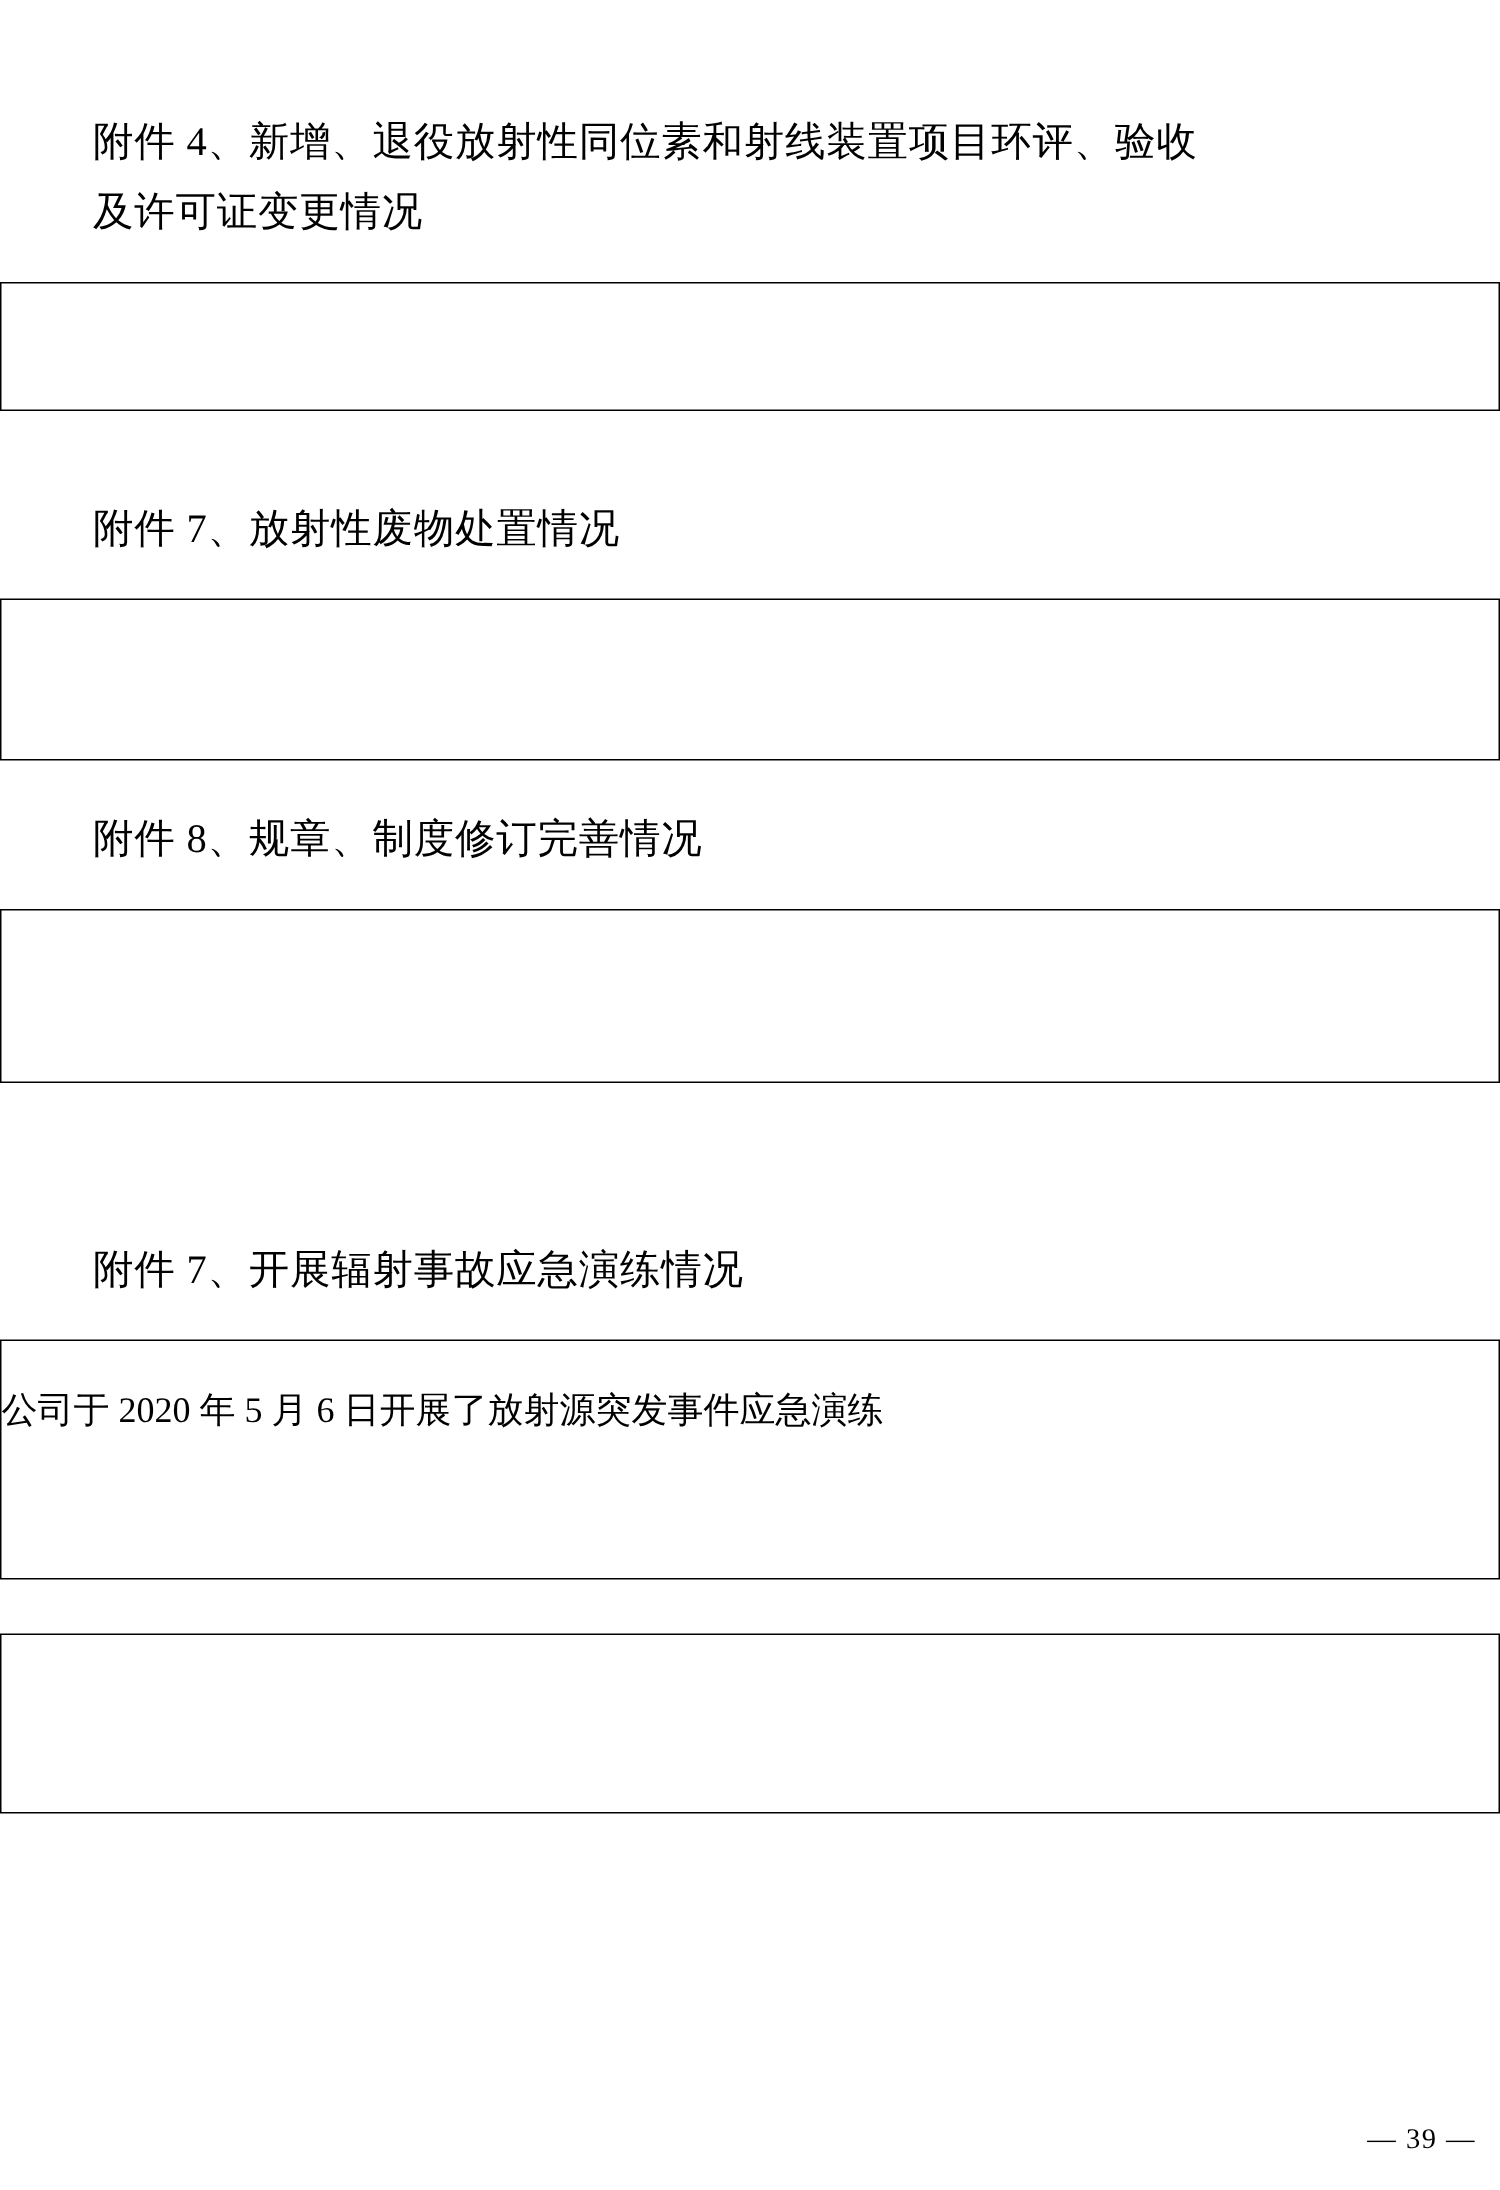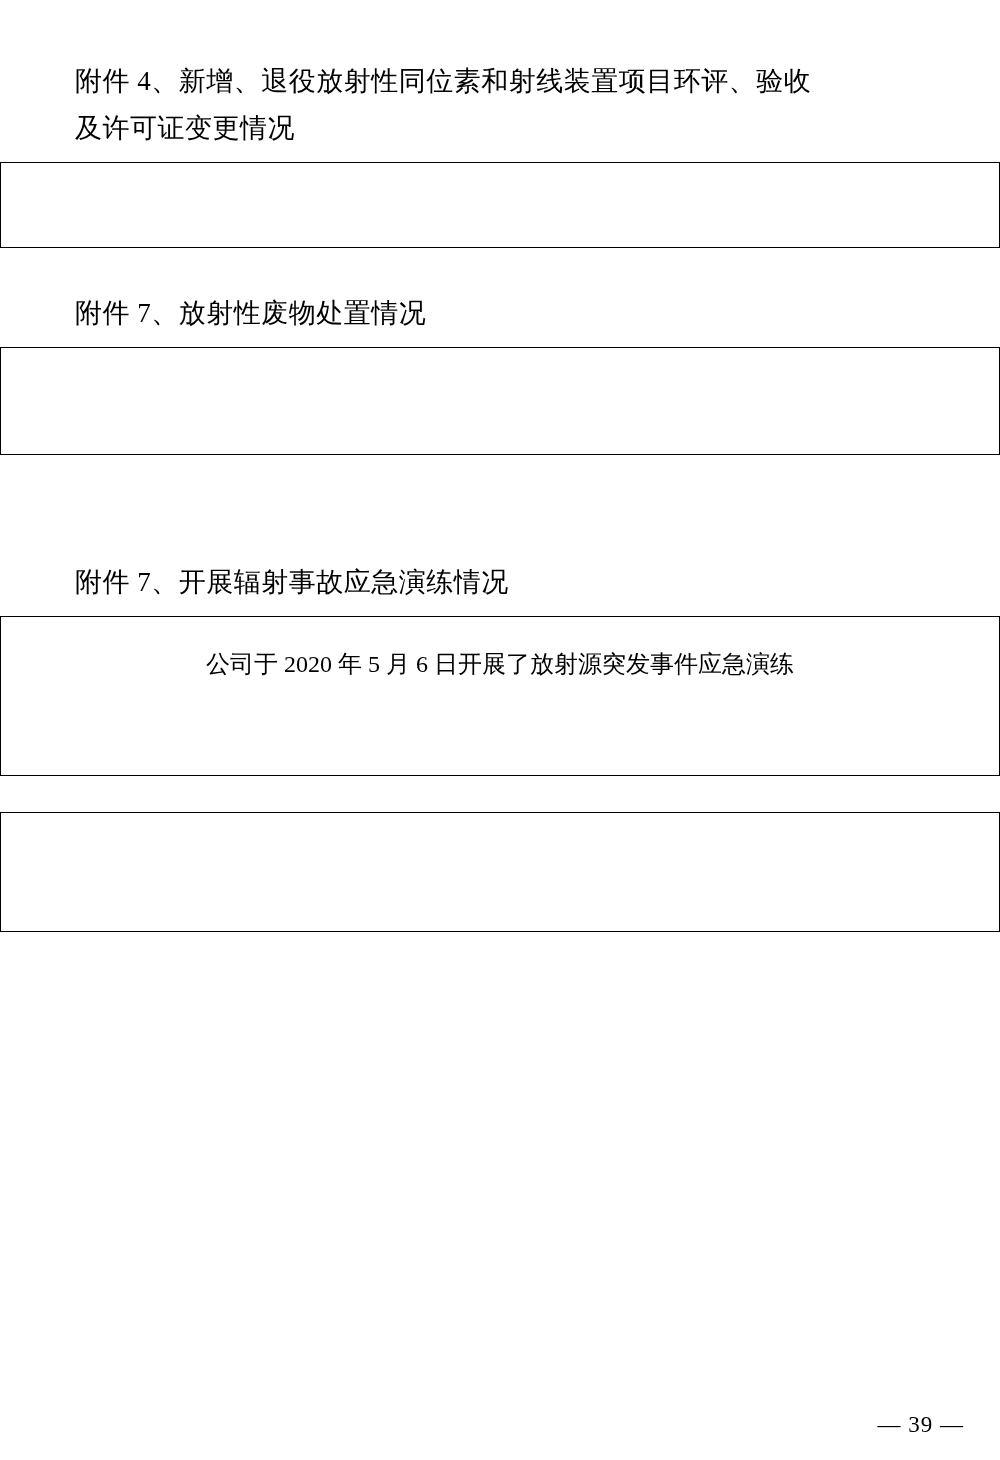--- a/index.html
+++ b/index.html
@@ -25,47 +25,46 @@
   .content {
     position: absolute;
     left: 0px;
     top: 58px;
     width: 1000px;
   }
   .heading {
     font-size: 27px;
     line-height: 47px;
     letter-spacing: 0.5px;
-    margin: 0;
-    padding-left: 75px;
+    margin: 13px;
+    padding-left: 49px;
     padding-right: 55px;
     font-weight: normal;
     white-space: pre-wrap;
   }
   .box {
     border: 1.6px solid #000000;
     box-sizing: border-box;
     margin: 0;
     background: #ffffff;
   }
   .box-inner {
     font-size: 24px;
     line-height: 34px;
-    text-align: center;
     padding-top: 30px;
   }
   .spacer-xs { height: 10px; }
   .spacer-sm { height: 16px; }
   .spacer-md { height: 26px; }
   .spacer-lg { height: 44px; }
   .footer {
     position: absolute;
     bottom: 22px;
-    right: 36px;
-    font-size: 23px;
+    right: 16px;
+    font-size: 19px;
     letter-spacing: 1px;
   }
 </style>
 </head>
 <body>
 
 <div class="page">
   <div class="content">
 
     <div class="section">
@@ -85,20 +84,27 @@
     <div class="section">
       <div class="heading">附件 7、放射性废物处置情况</div>
       <div class="spacer-xs"></div>
       <div class="box" style="height:108px">
         <div class="box-inner"></div>
       </div>
     </div>
 
     <div class="spacer-sm"></div>
 
+    <div class="section">
+      <div class="heading">附件 8、规章、制度修订完善情况</div>
+      <div class="spacer-xs"></div>
+      <div class="box" style="height:116px">
+        <div class="box-inner"></div>
+      </div>
+    </div>
 
     <div class="spacer-lg"></div>
 
 
     <div class="spacer-lg"></div>
 
     <div class="section">
       <div class="heading">附件 7、开展辐射事故应急演练情况</div>
       <div class="spacer-xs"></div>
       <div class="box" style="height:160px">

